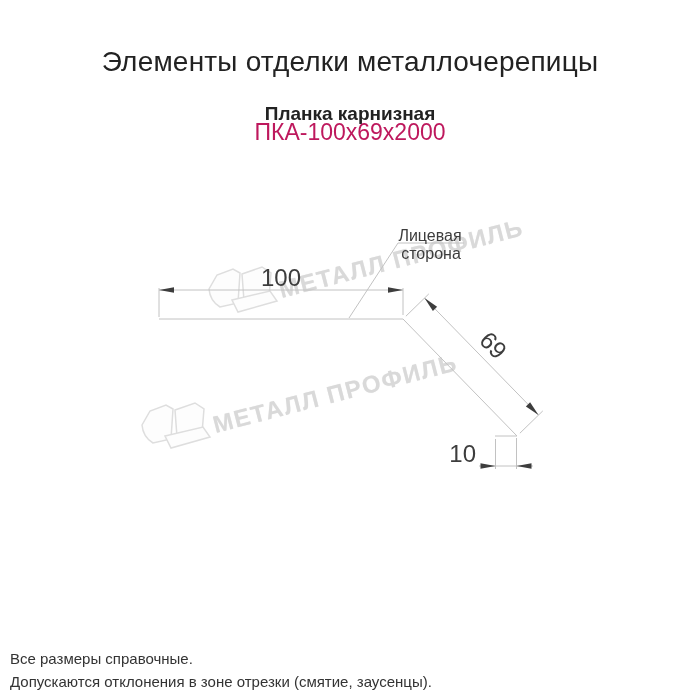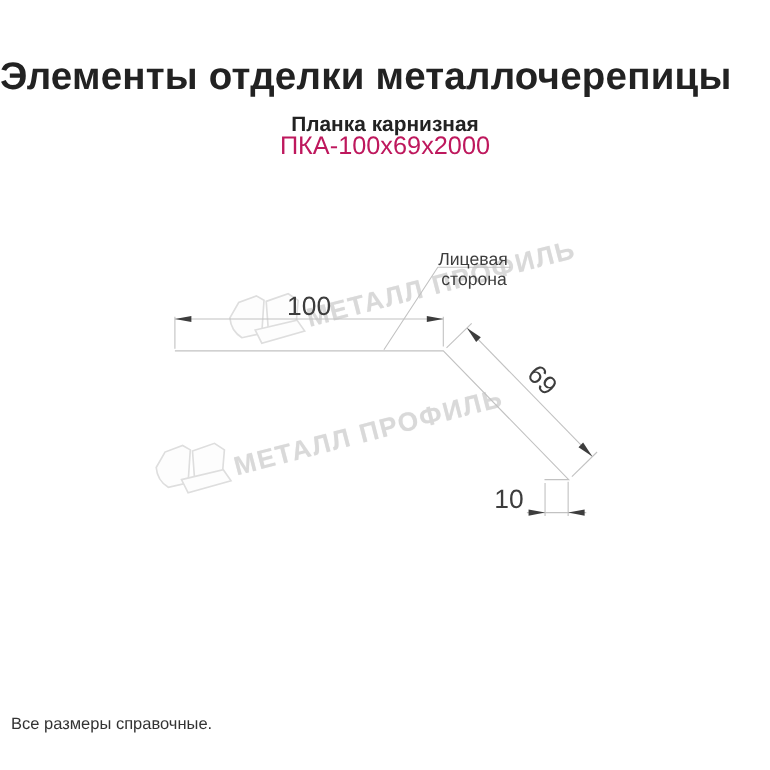--- a/index.html
+++ b/index.html
@@ -1,22 +1,22 @@
 <!DOCTYPE html>
 <html><head>
 <meta charset="utf-8">
 <style>
   html,body{margin:0;padding:0;background:#ffffff;}
   body{width:700px;height:700px;position:relative;overflow:hidden;
        font-family:"Liberation Sans","DejaVu Sans",sans-serif;}
   .page{position:absolute;inset:0;background:#ffffff;}
 
   
-  .title{position:absolute;top:27px;left:0;width:700px;text-align:left;
-         font-size:35px;font-weight:700;color:#222;letter-spacing:0.2px;}
+  .title{position:absolute;top:27px;left:0;width:700px;text-align:center;
+         font-size:28px;font-weight:400;color:#222;letter-spacing:0.2px;}
   .subtitle{position:absolute;top:87px;left:0;width:700px;text-align:center;
             font-size:19px;font-weight:700;color:#222;}
   .code{position:absolute;top:119px;left:0;width:700px;text-align:center;
         font-size:23px;font-weight:400;color:#be185d;}
 
   
   .wm-layer{position:absolute;inset:0;z-index:1;pointer-events:none;}
   .wm-text{position:absolute;white-space:nowrap;font-weight:700;
            font-size:24px;letter-spacing:1.5px;color:#d9d9d9;
            text-shadow:0 0 1px #ececec;transform-origin:0 0;}
@@ -88,15 +88,16 @@
     <polygon class="arrow" points="516.5,466 531.5,463.2 531.5,468.8"></polygon>
     <text class="dim-num" x="476" y="462" text-anchor="end">10</text>
 
     <path class="thin" d="M349,318 L398,243 H464"></path>
     <text class="face-label" x="430" y="241" text-anchor="middle">Лицевая</text>
     <text class="face-label" x="431" y="259" text-anchor="middle">сторона</text>
   </svg>
 
   <div class="notes">
     <div>Все размеры справочные.</div>
+    <div>Допускаются отклонения в зоне отрезки (смятие, заусенцы).</div>
   </div>
 
 </div>
 
 </body></html>

